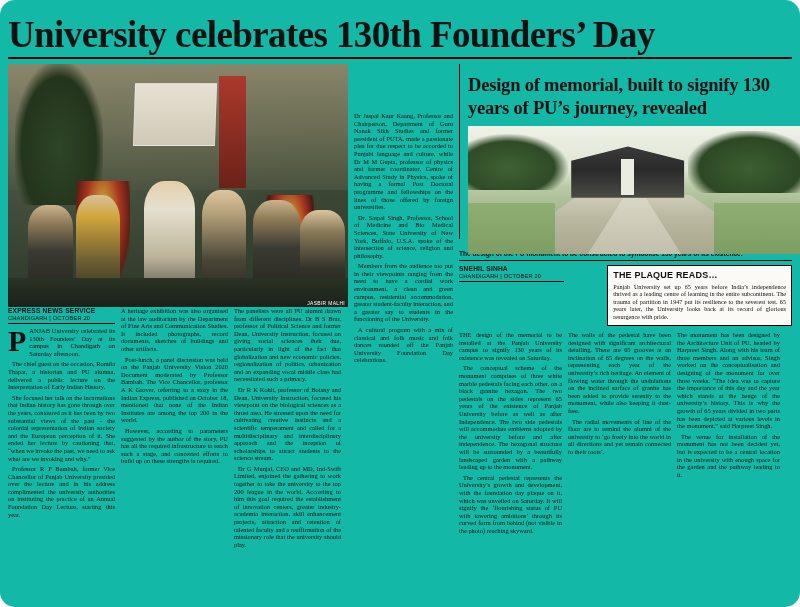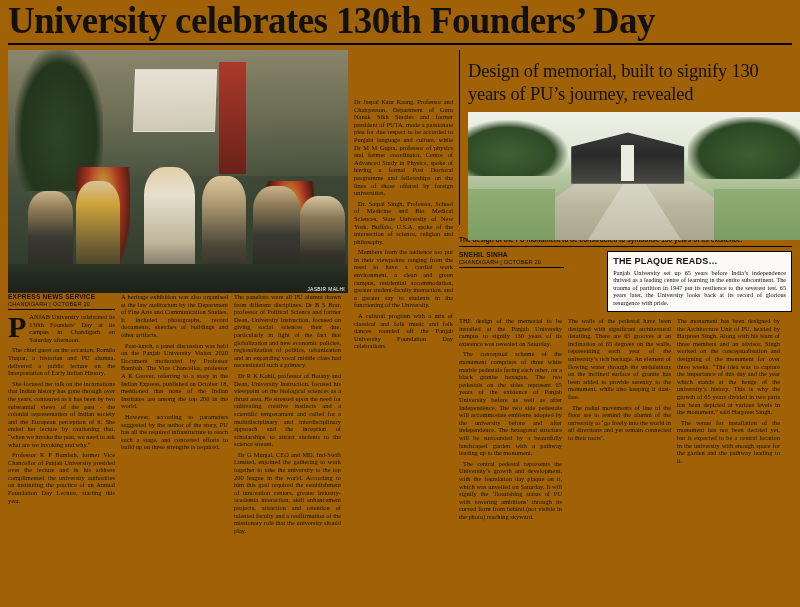--- a/index.html
+++ b/index.html
@@ -6,23 +6,24 @@
   html, body {
     margin: 0; padding: 0;
     width: 800px; height: 607px;
     background: #fbfaf6;
     font-family: "Liberation Serif", serif;
     color: #111;
   }
   .page {
     position: relative;
     width: 800px; height: 607px;
-    background: #a16207;
+    background: #14b8a6;
     overflow: hidden;
-    padding: 2px 8px 0 8px;
+    padding: 16px 8px 0 8px;
+    border-radius: 15px;
   }
 
   
   .masthead {
     border-bottom: 2px solid #000;
     padding-bottom: 3px;
     margin-bottom: 5px;
   }
   .headline {
     font-family: "Liberation Serif", serif;
@@ -164,21 +165,21 @@
   }
 
   
   .subhead-box {
     border-left: 1px solid #000;
     padding-left: 8px;
     height: 175px;
   }
   .subhead {
     font-family: "Liberation Serif", serif;
-    font-weight: normal;
+    font-weight: bold;
     font-size: 18.5px;
     line-height: 23px;
     letter-spacing: -0.2px;
     padding-top: 10px;
   }
   .render-wrap {
     position: relative;
     width: 333px; height: 128px;
     margin-top: 6px;
     overflow: hidden;

